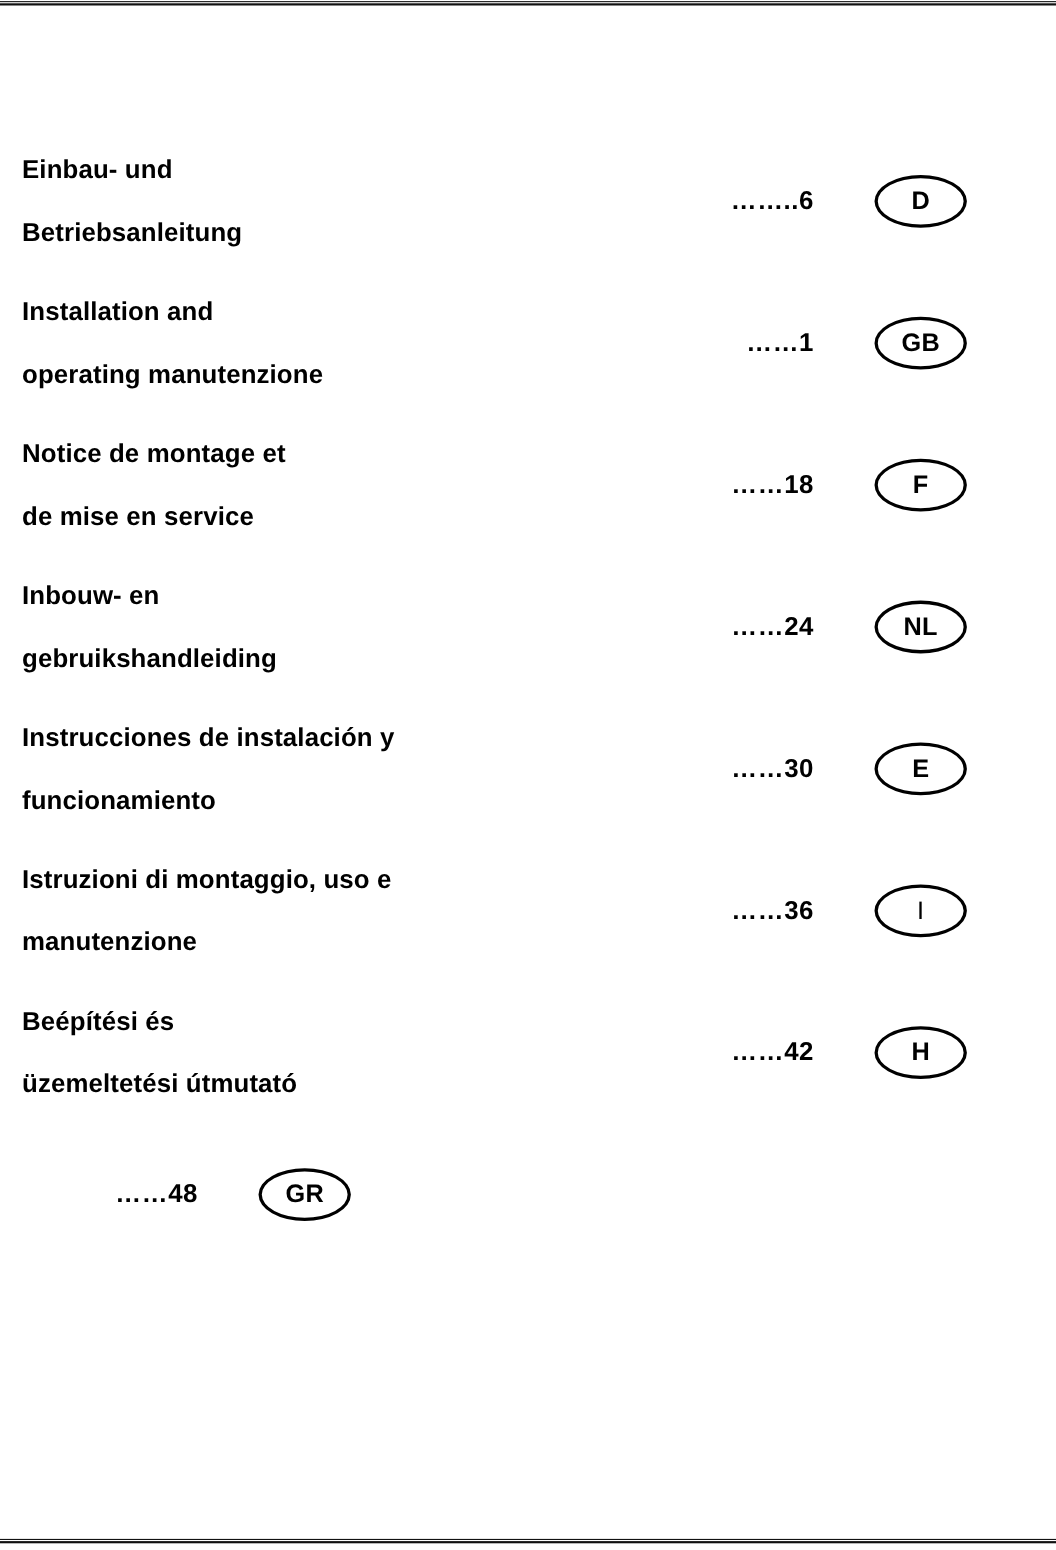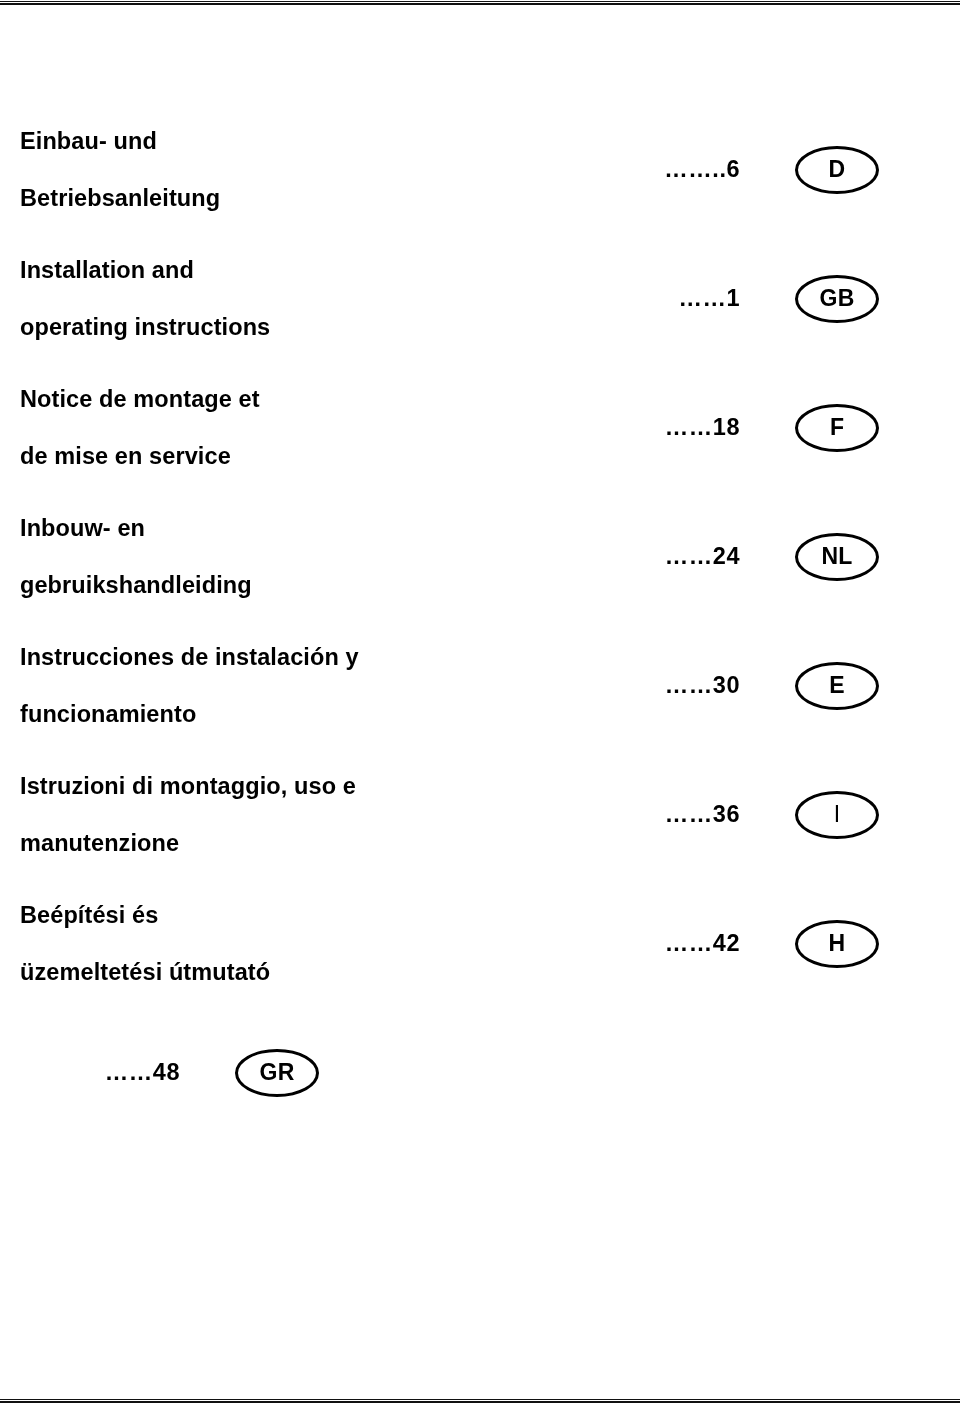--- a/index.html
+++ b/index.html
@@ -29,21 +29,21 @@
     border-top: 1px solid #111111;
     border-bottom: 2px solid #111111;
     box-sizing: border-box;
   }
   .rule-top    { top: 1px; }
   .rule-bottom { top: 1399px; }
 
   
   .toc {
     position: absolute;
-    top: 105px;
+    top: 118px;
     left: 0;
     width: 960px;
   }
 
   .toc-row {
     position: relative;
     display: flex;
     align-items: center;
     height: 129px;
   }
@@ -113,21 +113,21 @@
       <div class="lang-title">Einbau- und
 Betriebsanleitung</div>
       <div class="page-num">……..6</div>
       <div class="badge-cell">
         <div class="badge">D</div>
       </div>
     </div>
 
     <div class="toc-row">
       <div class="lang-title">Installation and
-operating instructions</div>
+operating manutenzione</div>
       <div class="page-num">……1</div>
       <div class="badge-cell">
         <div class="badge">GB</div>
       </div>
     </div>
 
     <div class="toc-row">
       <div class="lang-title">Notice de montage et
 de mise en service</div>
       <div class="page-num">……18</div>

